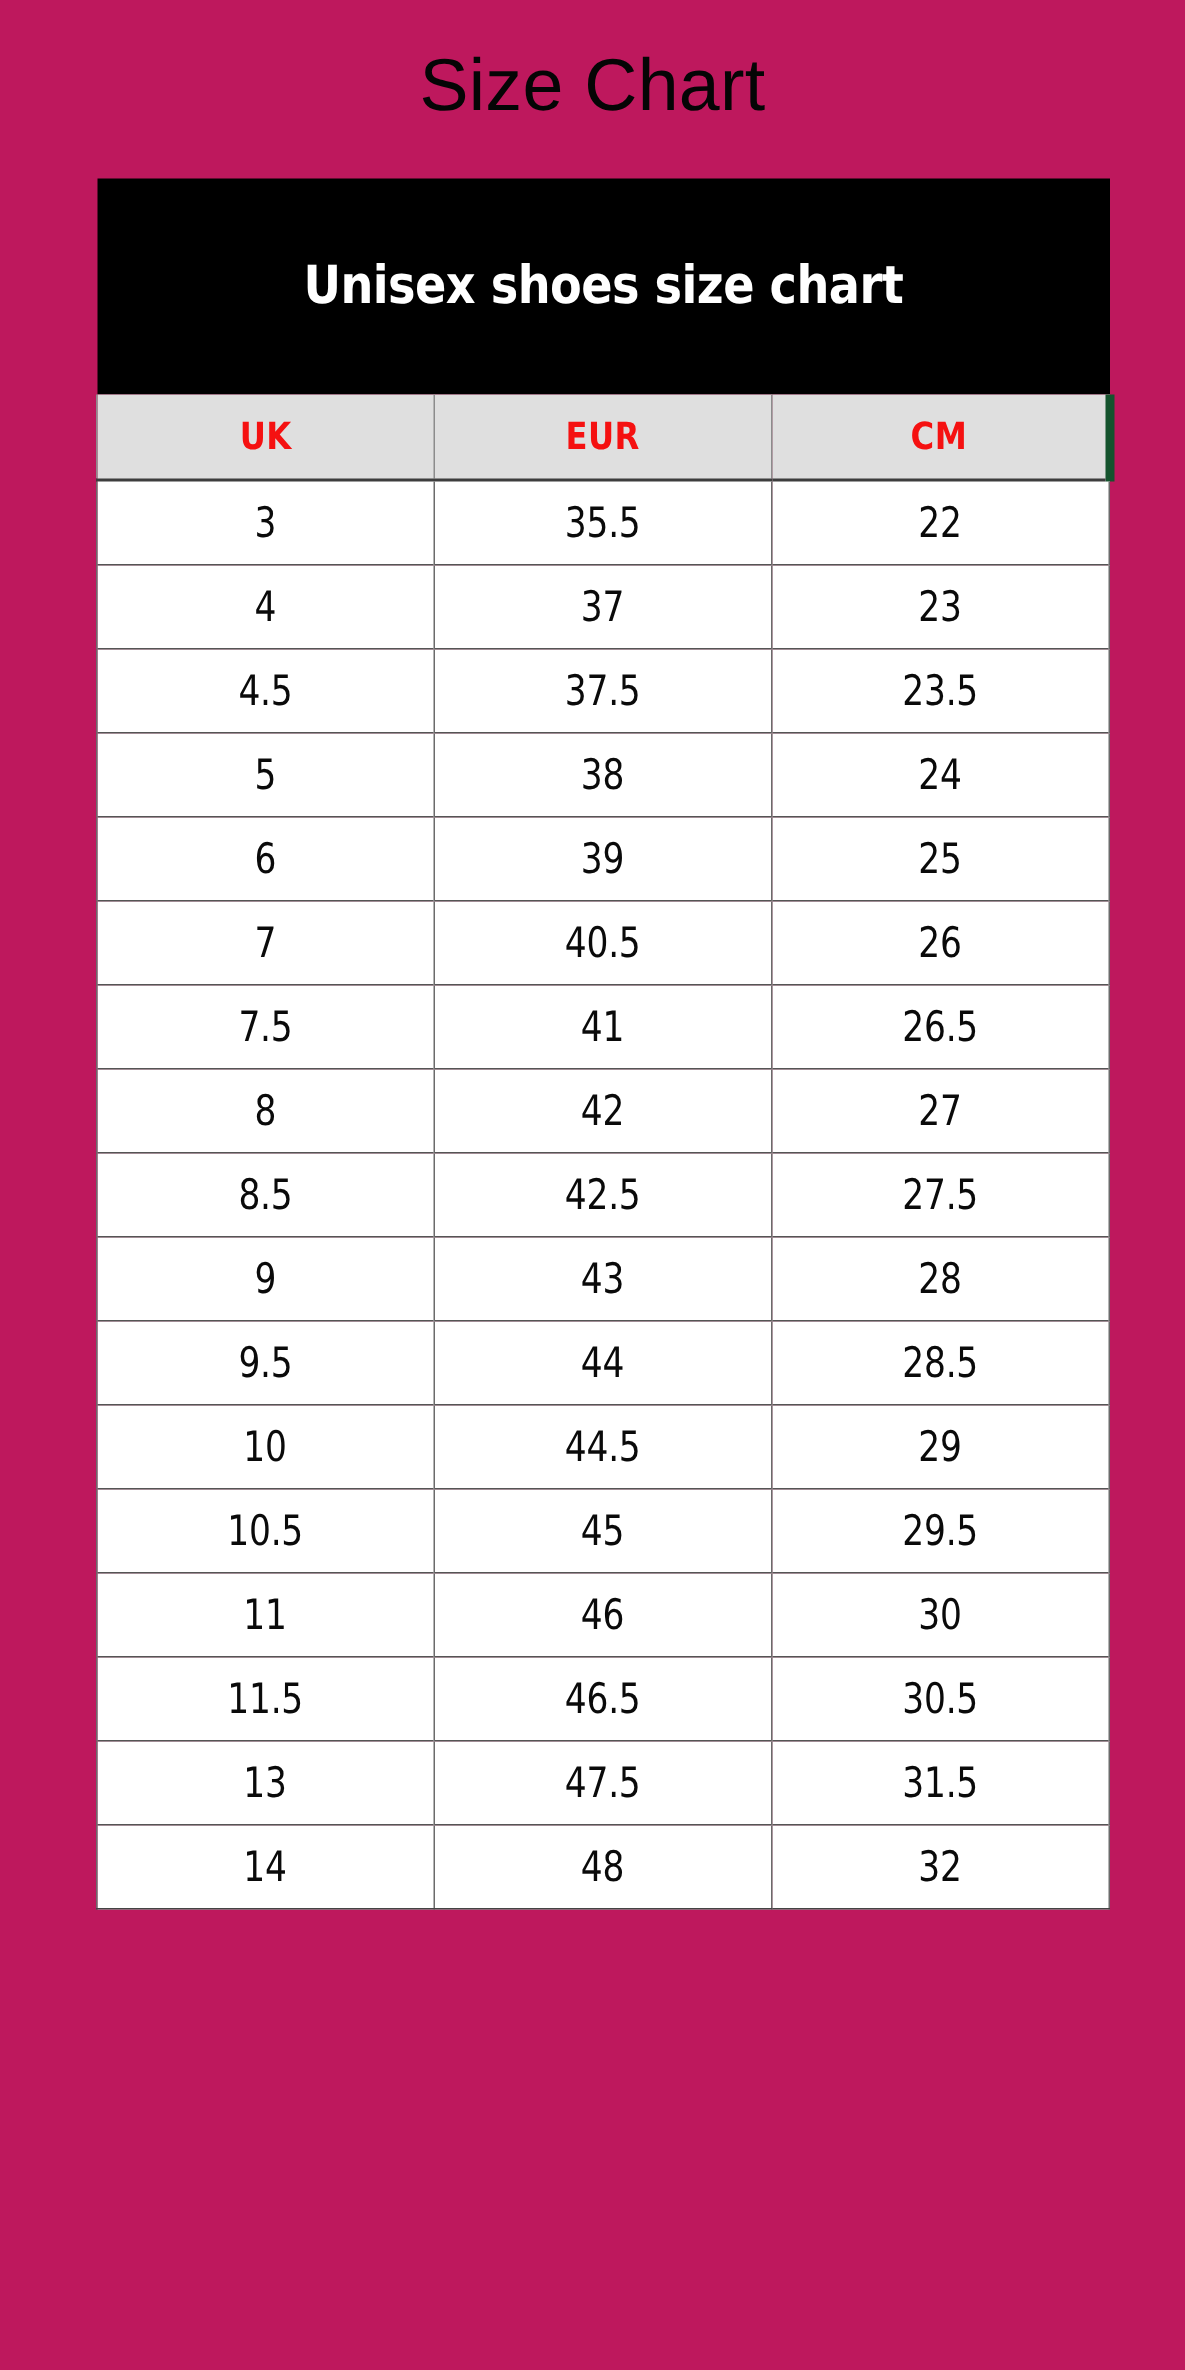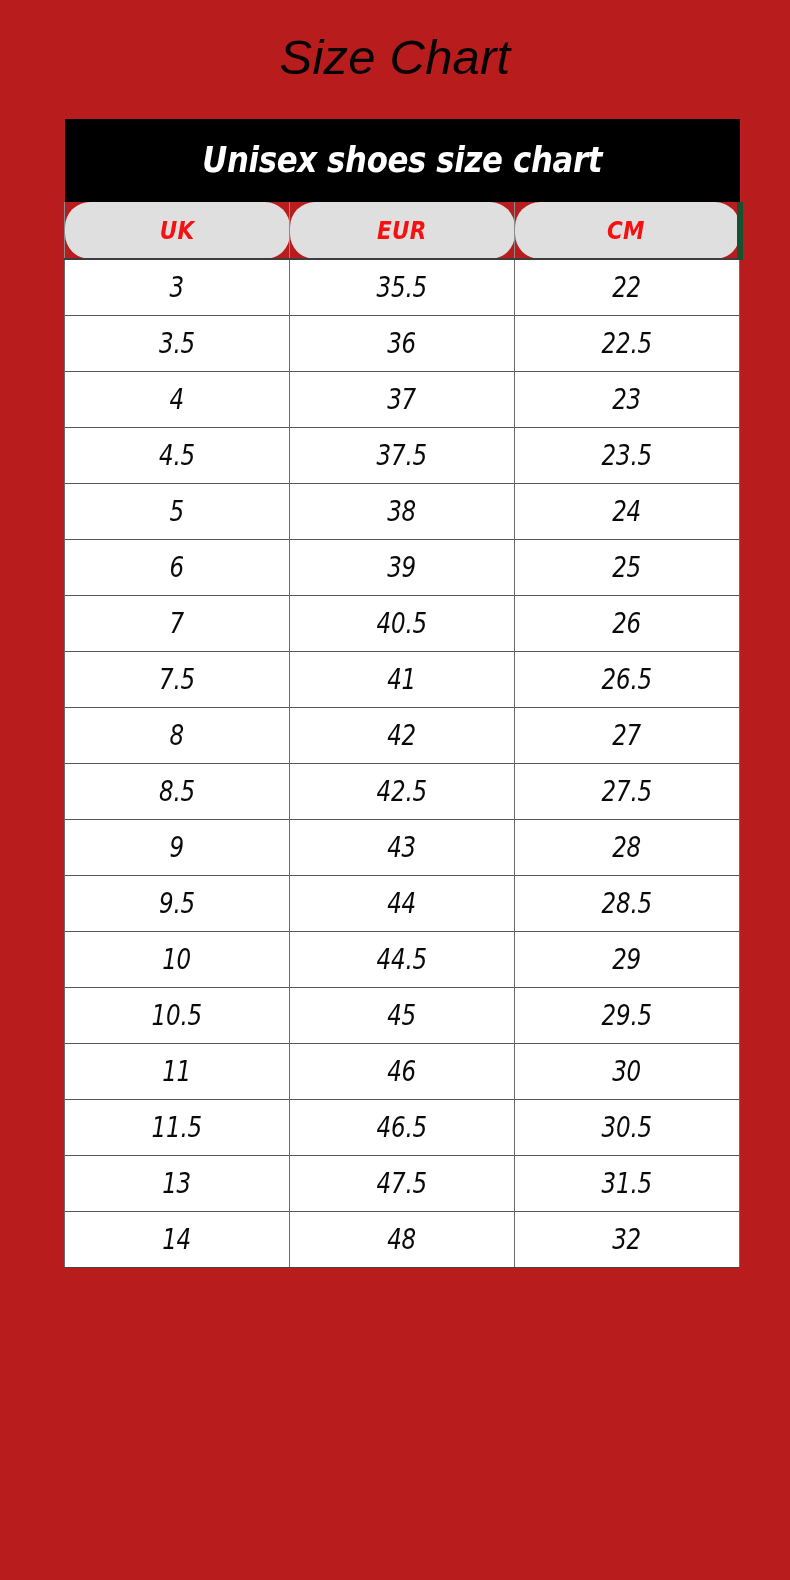--- a/index.html
+++ b/index.html
@@ -11,22 +11,21 @@
     height: 1580px;
     background: #ffffff;
     font-family: "Liberation Sans", "DejaVu Sans", sans-serif;
     overflow: hidden;
   }
 
   .page {
     position: relative;
     width: 790px;
     height: 1580px;
-    background: #b91c1c;
-    font-style: italic;
+    background: #be185d;
   }
 
   
   .page-title {
     position: absolute;
     top: 26px;
     left: 0;
     width: 790px;
     text-align: center;
     font-family: "Liberation Sans", "DejaVu Sans", sans-serif;
@@ -47,21 +46,21 @@
     table-layout: fixed;
   }
 
   .size-table col {
     width: 225px;
   }
 
   
   .banner-cell {
     background: #000000;
-    height: 83px;
+    height: 144px;
     padding: 0;
     text-align: center;
     vertical-align: middle;
     border: none;
     margin-top: 45px;
   }
   .banner-text {
     font-family: "DejaVu Sans", "Liberation Sans", sans-serif;
     font-size: 35px;
     font-weight: 700;
@@ -76,21 +75,20 @@
   .head-row th {
     background: #dfdfdf;
     height: 56px;
     padding: 0;
     text-align: center;
     vertical-align: middle;
     border-left: 1px solid #8c8c8c;
     border-right: 1px solid #8c8c8c;
     border-top: none;
     border-bottom: 2px solid #3d3d3d;
-    border-radius: 25px;
   }
   .head-row th:first-child { border-left: 1px solid #8c8c8c; }
   .head-row th:last-child  { border-right: 6px solid #14532d; }
 
   .head-label {
     font-family: "DejaVu Sans", "Liberation Sans", sans-serif;
     font-size: 25px;
     font-weight: 700;
     color: #f51111;
     letter-spacing: 0.3px;
@@ -155,25 +153,20 @@
         <th>
           <span class="head-label">CM</span>
         </th>
       </tr>
       <tr class="data-row">
         <td><span class="cell-val">3</span></td>
         <td><span class="cell-val">35.5</span></td>
         <td><span class="cell-val">22</span></td>
       </tr>
       <tr class="data-row">
-        <td><span class="cell-val">3.5</span></td>
-        <td><span class="cell-val">36</span></td>
-        <td><span class="cell-val">22.5</span></td>
-      </tr>
-      <tr class="data-row">
         <td><span class="cell-val">4</span></td>
         <td><span class="cell-val">37</span></td>
         <td><span class="cell-val">23</span></td>
       </tr>
       <tr class="data-row">
         <td><span class="cell-val">4.5</span></td>
         <td><span class="cell-val">37.5</span></td>
         <td><span class="cell-val">23.5</span></td>
       </tr>
       <tr class="data-row">

